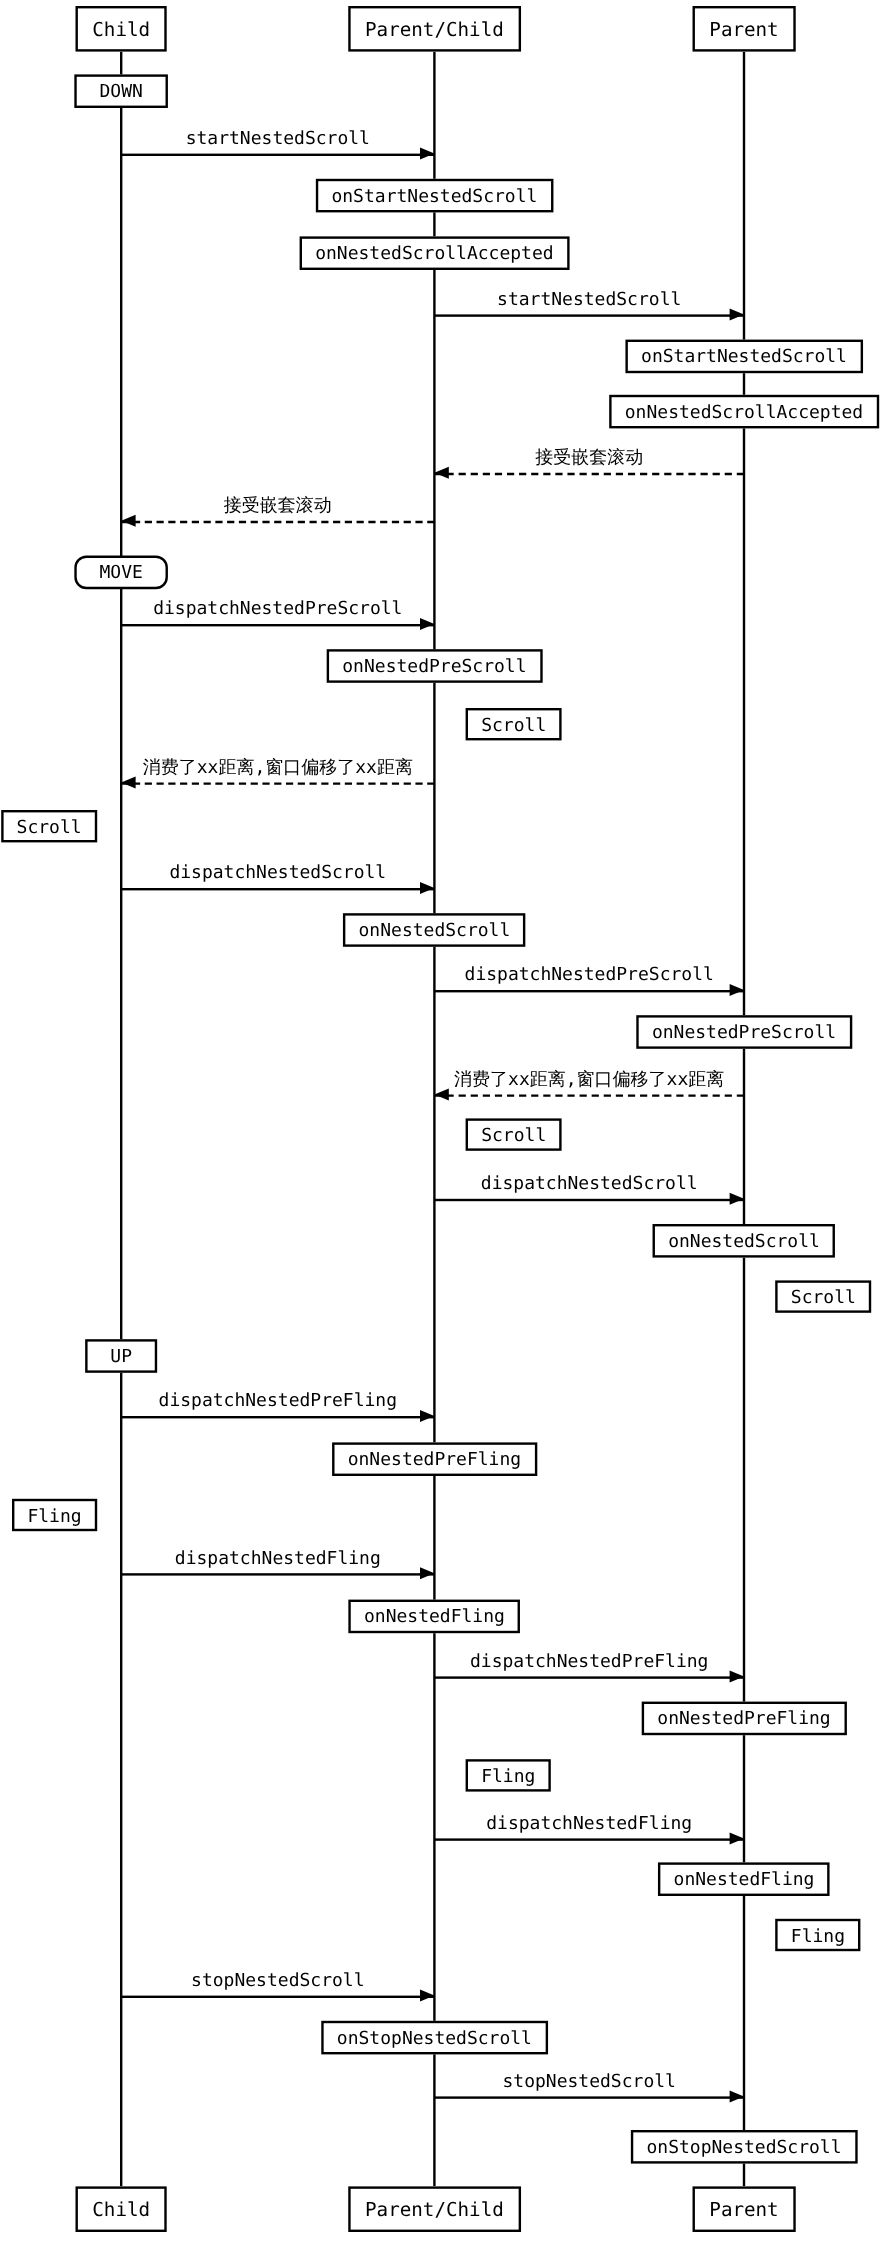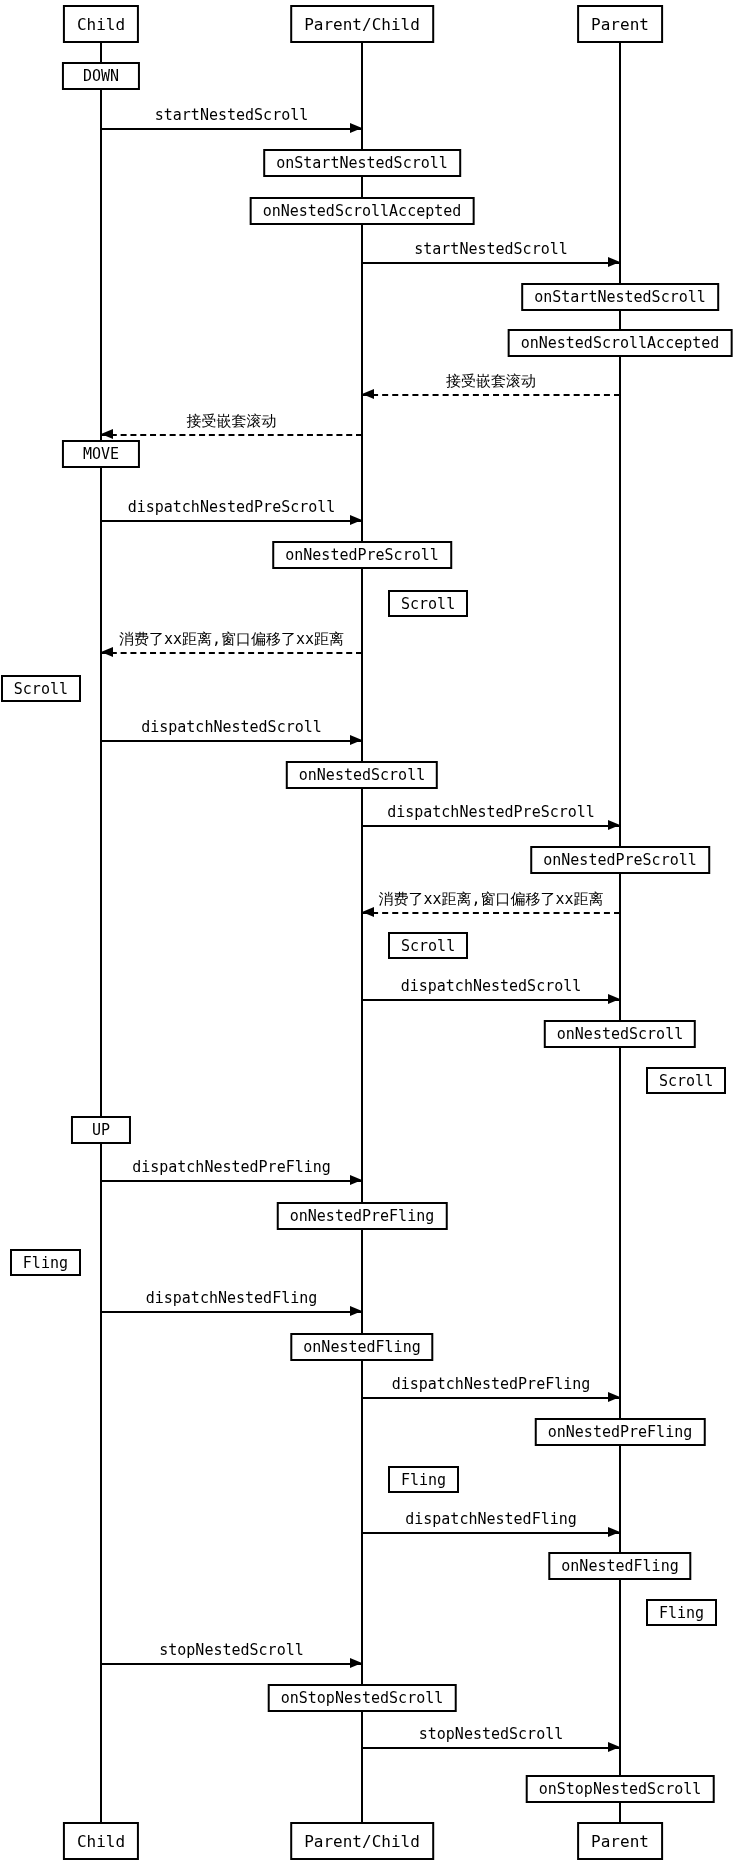--- a/index.html
+++ b/index.html
@@ -46,21 +46,21 @@
     <div class="lifeline" style="left: 100px; top: 43px; height: 1779px;"></div>
     <div class="box title-box centered" style="left: 101px; top: 5px;">Child</div>
     <div class="box title-box centered" style="left: 101px; top: 1822px;">Child</div>
     <div class="lifeline" style="left: 361px; top: 43px; height: 1779px;"></div>
     <div class="box title-box centered" style="left: 362px; top: 5px;">Parent/Child</div>
     <div class="box title-box centered" style="left: 362px; top: 1822px;">Parent/Child</div>
     <div class="lifeline" style="left: 619px; top: 43px; height: 1779px;"></div>
     <div class="box title-box centered" style="left: 620px; top: 5px;">Parent</div>
     <div class="box title-box centered" style="left: 620px; top: 1822px;">Parent</div>
     <div class="box event-box centered" style="left: 101px; top: 62px;">DOWN</div>
-    <div class="box event-box centered" style="left: 101px; top: 440px;">MOVE</div>
+    <div class="box event-box centered" style="left: 101px; top: 463px; border-radius: 10px;">MOVE</div>
     <div class="box event-box centered" style="left: 101px; top: 1116px;">UP</div>
     <div class="msg-line" style="left: 101px; width: 261px; top: 128px;"></div>
     <div class="arrow-head arrow-right" style="left: 350px; top: 123px;"></div>
     <div class="msg-label" style="left: 101px; width: 261px; top: 105px;">startNestedScroll</div>
     <div class="msg-line" style="left: 362px; width: 258px; top: 262px;"></div>
     <div class="arrow-head arrow-right" style="left: 608px; top: 257px;"></div>
     <div class="msg-label" style="left: 362px; width: 258px; top: 239px;">startNestedScroll</div>
     <div class="msg-line dashed" style="left: 362px; width: 258px; top: 394px;"></div>
     <div class="arrow-head arrow-left" style="left: 362px; top: 389px;"></div>
     <div class="msg-label" style="left: 362px; width: 258px; top: 371px;">接受嵌套滚动</div>

